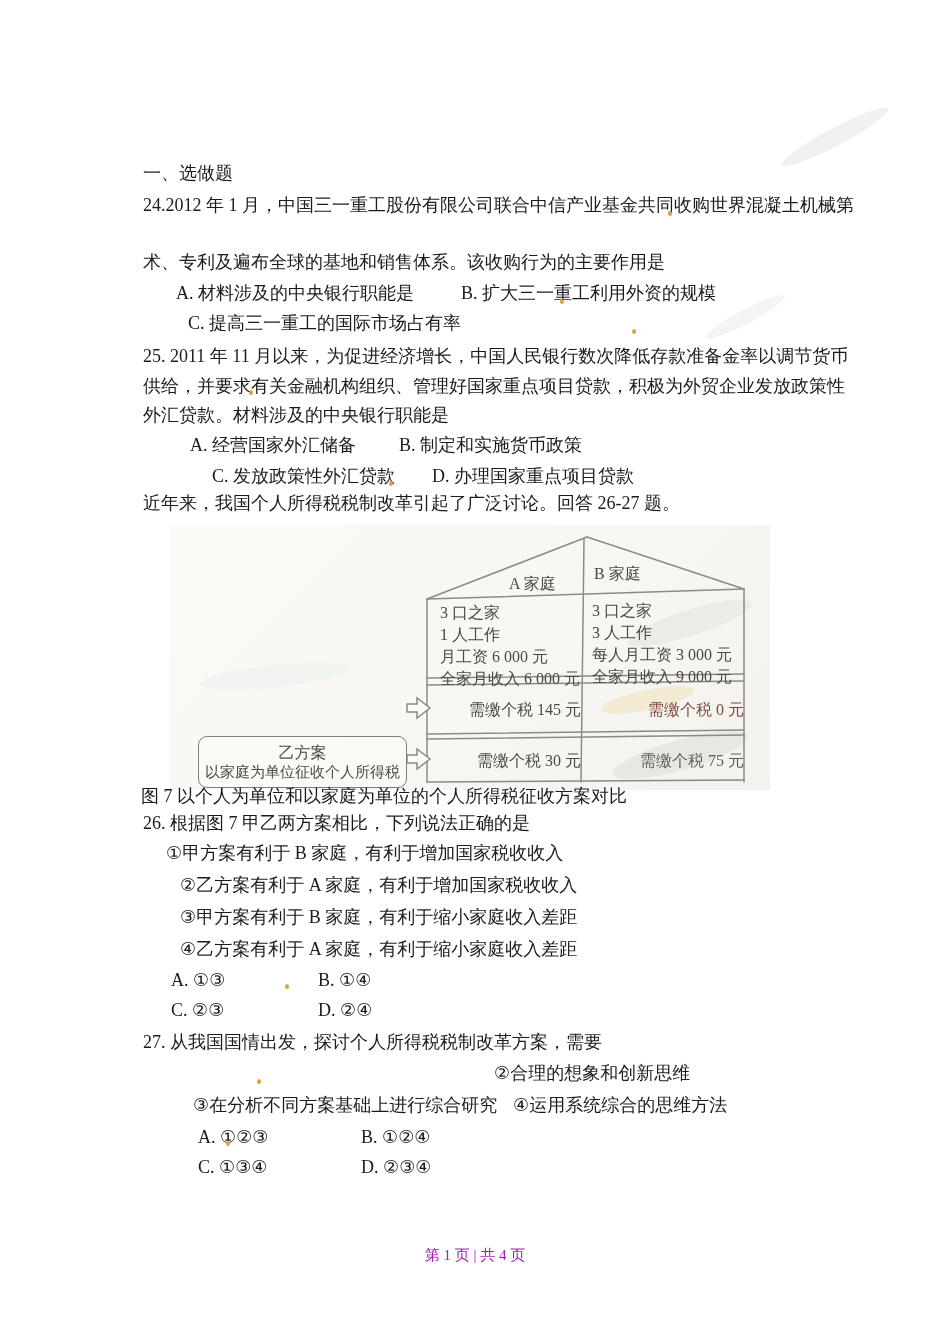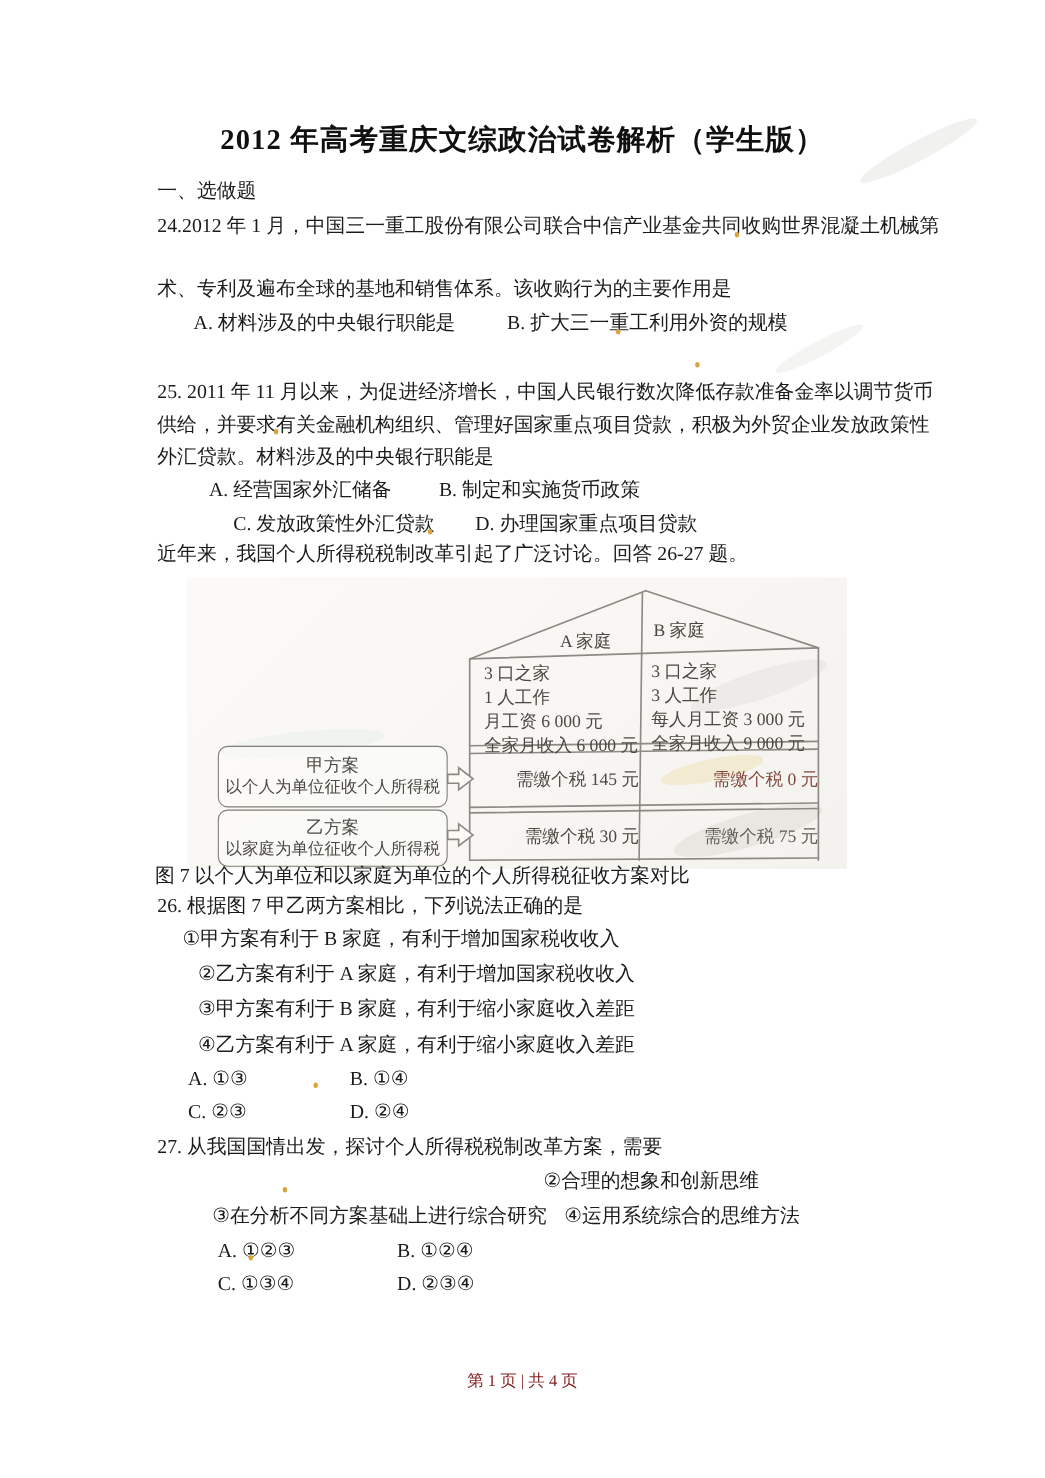--- a/index.html
+++ b/index.html
@@ -2,21 +2,21 @@
 <html><head>
 <meta charset="utf-8">
 <style>
   html,body{margin:0;padding:0;background:#ffffff;}
   .page{position:relative;width:950px;height:1344px;background:#fff;overflow:hidden;
         font-family:"Liberation Serif","DejaVu Serif","DejaVu Sans",serif;color:#1b1b1b;}
   .line{position:absolute;white-space:nowrap;font-size:18px;line-height:20px;color:#1b1b1b;}
   .doc-title{position:absolute;left:0;top:112px;width:950px;text-align:center;
              font-size:26px;line-height:30px;font-weight:bold;color:#101010;letter-spacing:1px;}
   .footer{position:absolute;left:0;top:1246px;width:950px;text-align:center;
-          font-size:15px;color:#7f1d1d;}
+          font-size:15px;color:#a21caf;}
   
   .figure{position:absolute;left:170px;top:525px;width:600px;height:265px;
           background:linear-gradient(135deg,#fbfaf7 0%,#f7f6f2 60%,#f3f2ee 100%);}
   .fig-svg{position:absolute;left:0;top:0;}
   .fig-text{position:absolute;white-space:nowrap;font-size:16px;line-height:20px;color:#4b4944;}
   .fig-center{text-align:right;}
   .plan-box{position:absolute;border:1.6px solid #807e78;border-radius:9px;
             display:flex;flex-direction:column;align-items:center;justify-content:center;
             gap:2px;background:rgba(252,251,248,.6);}
   .plan-name{font-size:16px;line-height:18px;color:#4b4944;white-space:nowrap;}
@@ -25,28 +25,28 @@
   .dot{position:absolute;width:4px;height:5px;border-radius:50%;}
 </style>
 </head>
 <body>
 
 <div class="page" id="page">
 
   <div class="smudge" style="left:775px;top:128px;width:120px;height:18px;background:#f1f1ef;transform:rotate(-28deg);"></div>
   <div class="smudge" style="left:700px;top:310px;width:90px;height:14px;background:#f4f4f2;transform:rotate(-28deg);"></div>
 
-  <div class="doc-title">2012 年高考重庆文综政治试卷解析（学生版）</div>
 
   <div class="line" style="left:143px;top:163px;">一、选做题</div>
 
   <div class="line" style="left:143px;top:195px;">24.2012 年 1 月，中国三一重工股份有限公司联合中信产业基金共同收购世界混凝土机械第</div>
   <div class="line" style="left:143px;top:252px;">术、专利及遍布全球的基地和销售体系。该收购行为的主要作用是</div>
   <div class="line" style="left:176px;top:283px;">A. 材料涉及的中央银行职能是</div>
   <div class="line" style="left:461px;top:283px;">B. 扩大三一重工利用外资的规模</div>
+  <div class="line" style="left:188px;top:313px;">C. 提高三一重工的国际市场占有率</div>
 
   <div class="line" style="left:143px;top:346px;">25. 2011 年 11 月以来，为促进经济增长，中国人民银行数次降低存款准备金率以调节货币</div>
   <div class="line" style="left:143px;top:376px;">供给，并要求有关金融机构组织、管理好国家重点项目贷款，积极为外贸企业发放政策性</div>
   <div class="line" style="left:143px;top:405px;">外汇贷款。材料涉及的中央银行职能是</div>
   <div class="line" style="left:190px;top:435px;">A. 经营国家外汇储备</div>
   <div class="line" style="left:399px;top:435px;">B. 制定和实施货币政策</div>
   <div class="line" style="left:212px;top:466px;">C. 发放政策性外汇贷款</div>
   <div class="line" style="left:432px;top:466px;">D. 办理国家重点项目贷款</div>
 
   <div class="line" style="left:143px;top:493px;">近年来，我国个人所得税税制改革引起了广泛讨论。回答 26-27 题。</div>
@@ -93,24 +93,20 @@
     <div class="fig-text" style="left:422px;top:98px;">3 人工作</div>
     <div class="fig-text" style="left:422px;top:120px;">每人月工资 3 000 元</div>
     <div class="fig-text" style="left:422px;top:142px;">全家月收入 9 000 元</div>
 
     <div class="fig-text fig-center" style="left:257px;top:175px;width:154px;">需缴个税 145 元</div>
     <div class="fig-text fig-center" style="left:411px;top:175px;width:163px;color:#80493f;">需缴个税 0 元</div>
 
     <div class="fig-text fig-center" style="left:257px;top:226px;width:154px;">需缴个税 30 元</div>
     <div class="fig-text fig-center" style="left:411px;top:226px;width:163px;color:#605d56;">需缴个税 75 元</div>
 
-    <div class="plan-box" style="left:28px;top:153px;width:207px;height:54px;">
-      <div class="plan-name">甲方案</div>
-      <div class="plan-desc">以个人为单位征收个人所得税</div>
-    </div>
     <div class="plan-box" style="left:28px;top:211px;width:207px;height:50px;">
       <div class="plan-name">乙方案</div>
       <div class="plan-desc">以家庭为单位征收个人所得税</div>
     </div>
   </div>
 
   <div class="line" style="left:141px;top:786px;">图 7 以个人为单位和以家庭为单位的个人所得税征收方案对比</div>
 
   <div class="line" style="left:143px;top:813px;">26. 根据图 7 甲乙两方案相比，下列说法正确的是</div>
   <div class="line" style="left:166px;top:843px;">①甲方案有利于 B 家庭，有利于增加国家税收收入</div>

